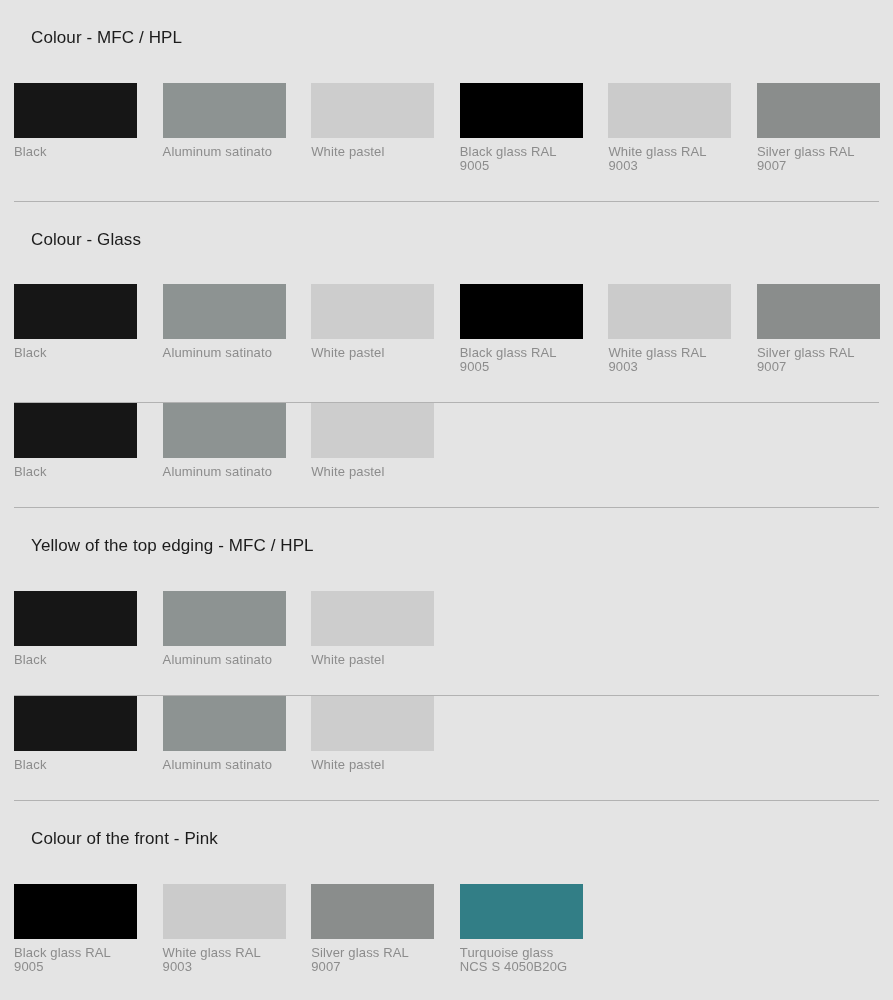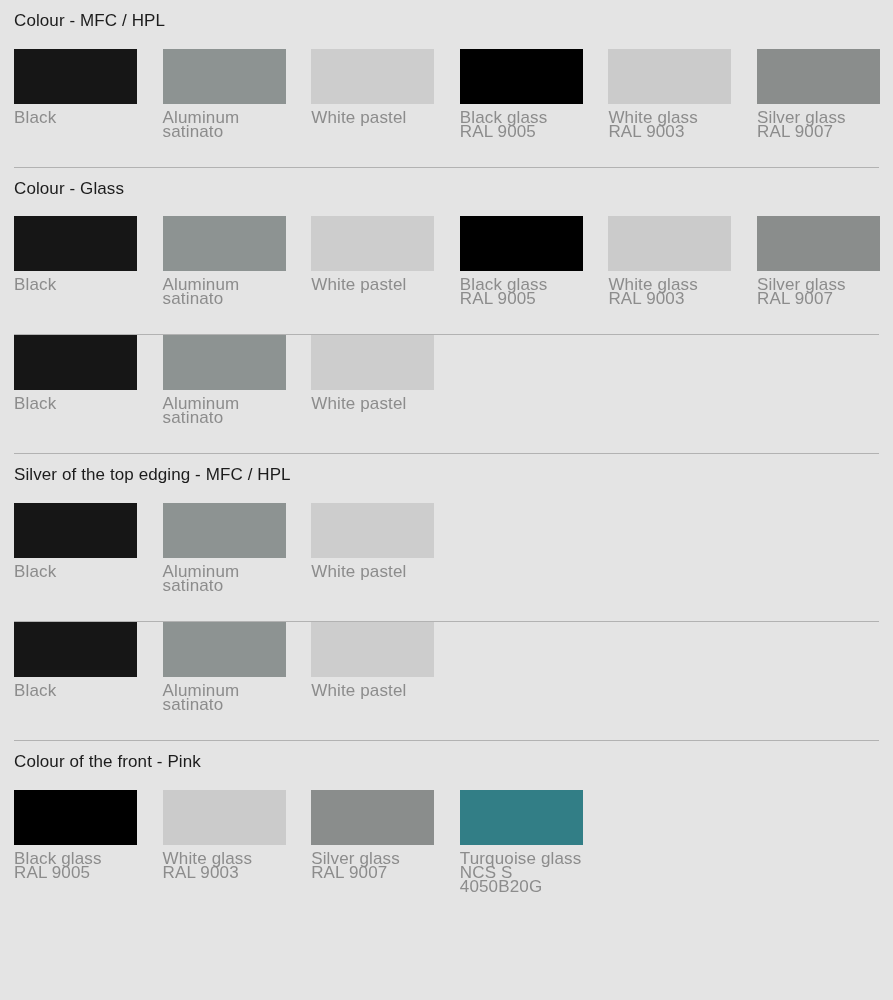--- a/index.html
+++ b/index.html
@@ -22,42 +22,42 @@
   }
   .section {
     padding: 0 14px;
     box-sizing: border-box;
   }
   .section-heading {
     font-size: 17px;
     font-weight: 400;
     letter-spacing: 0.1px;
     color: #1c1c1c;
-    margin: 0;
+    margin: 17px;
     padding-top: 12px;
     padding-bottom: 18px;
     line-height: 1.1;
   }
   .swatch-row {
     display: flex;
     flex-wrap: nowrap;
     gap: 25.6px;
   }
   .swatch-item {
     width: 123px;
     flex: 0 0 123px;
   }
   .swatch-chip {
     width: 123px;
     height: 55px;
     box-sizing: border-box;
     display: block;
   }
   .swatch-caption {
-    font-size: 17px;
+    font-size: 13px;
     line-height: 14px;
     color: #8c8c8c;
     margin-top: 7px;
     letter-spacing: 0.15px;
     word-wrap: break-word;
   }
   .divider {
     height: 1px;
     background: #b2b2b2;
     margin: 0 14px;
@@ -143,21 +143,21 @@
         </div>
         <div class="swatch-item">
           <div class="swatch-chip" style="background: rgb(205, 205, 205);"></div>
           <div class="swatch-caption">White pastel</div>
         </div>
       </div>
       <div class="sec-spacer-bottom"></div>
     </div>
     <div class="divider" style="background: rgb(178, 178, 178);"></div>
     <div class="section">
-      <h2 class="section-heading">Silver of the top edging - MFC / HPL</h2>
+      <h2 class="section-heading">Yellow of the top edging - MFC / HPL</h2>
       <div class="swatch-row">
         <div class="swatch-item">
           <div class="swatch-chip" style="background: rgb(22, 22, 22);"></div>
           <div class="swatch-caption">Black</div>
         </div>
         <div class="swatch-item">
           <div class="swatch-chip" style="background: rgb(141, 147, 146);"></div>
           <div class="swatch-caption">Aluminum satinato</div>
         </div>
         <div class="swatch-item">

